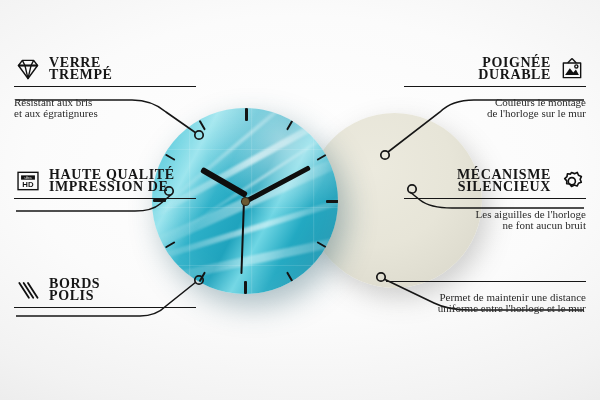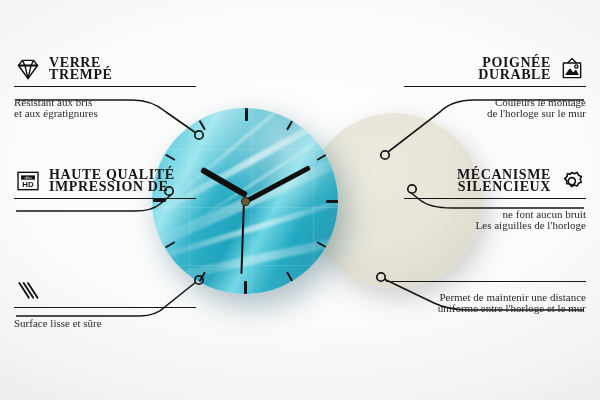--- a/index.html
+++ b/index.html
@@ -206,26 +206,26 @@
     <div class="head">
       <span class="ico">
         <svg viewBox="0 0 32 30">
             <g stroke="currentColor" stroke-width="2.1" stroke-linecap="round">
           <line x1="6" y1="7" x2="17" y2="24"></line>
               <line x1="11" y1="7" x2="22" y2="24"></line>
           <line x1="16" y1="7" x2="27" y2="24"></line>
         </g>
           </svg>
       </span>
-    </div>
-    <div class="rule"></div>
-    <div class="desc">
-      <div>Surface lisse et sûre</div>
-      <div></div>
-    </div>
+      <div class="titles">
+        <div>BORDS</div>
+        <div>POLIS</div>
+      </div>
+    </div>
+    <div class="rule"></div>
   </div>
 
   <div class="callout right" style="top:56px">
     <div class="head">
       <div class="titles">
         <div>POIGNÉE</div>
         <div>DURABLE</div>
       </div>
       <span class="ico">
         <svg viewBox="0 0 32 30">
@@ -256,22 +256,22 @@
         <svg viewBox="0 0 32 30">
             <g fill="none" stroke="currentColor" stroke-width="1.9" stroke-linejoin="round">
           <path d="M16 4.2 l3.4 1.3 3.1-1.4 1.5 3.3 3.3 1.5-1.4 3.1 1.3 3.4-3.2 1.2-1.6 3.2-3.2-1.1-3.2 1.6-2.1-2.8-3.5-.3.1-3.4-2.4-2.5 2.6-2.3.6-3.4 3.4.4z" transform="translate(-0.5,1)"></path>
           <circle cx="15.8" cy="15.2" r="4.1"></circle>
         </g>
           </svg>
       </span>
     </div>
     <div class="rule"></div>
     <div class="desc">
+      <div>Les aiguilles de l'horloge</div>
       <div>ne font aucun bruit</div>
-      <div>Les aiguilles de l'horloge</div>
     </div>
   </div>
 
   <div class="callout right" style="top:277px; width:200px">
     <div class="rule"></div>
     <div class="desc">
       <div>Permet de maintenir une distance</div>
       <div>uniforme entre l'horloge et le mur</div>
     </div>
   </div>

